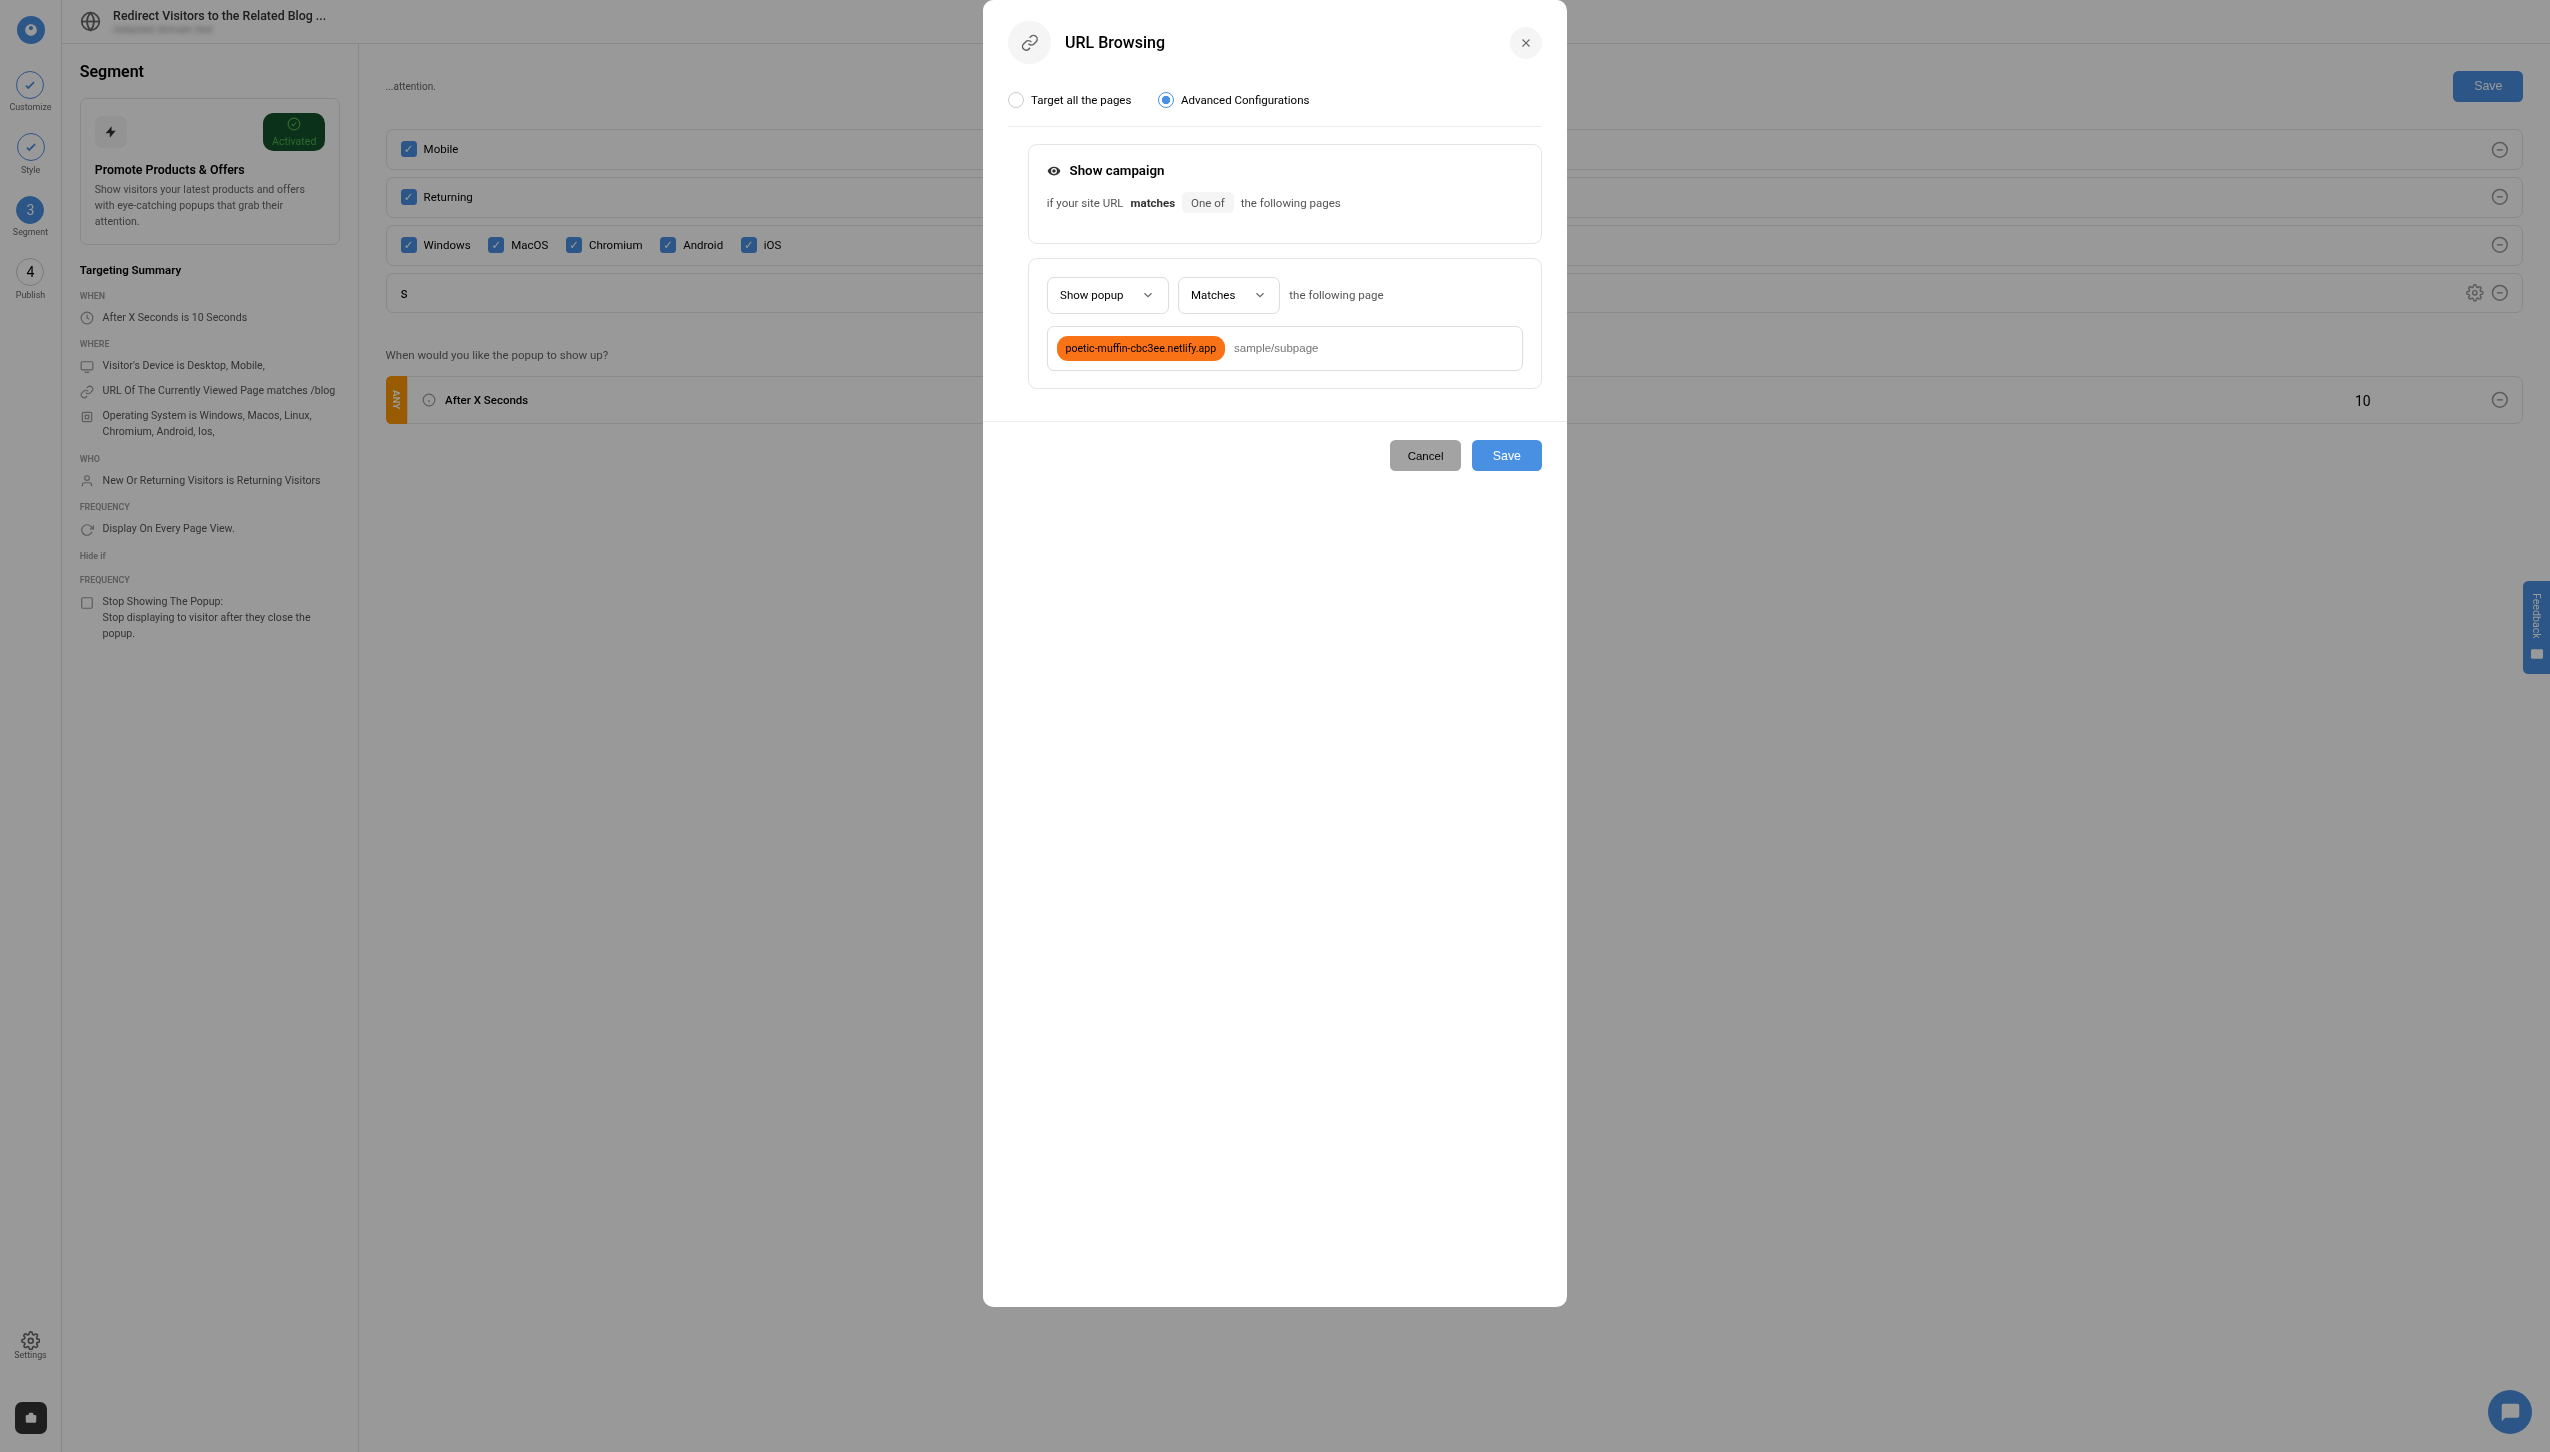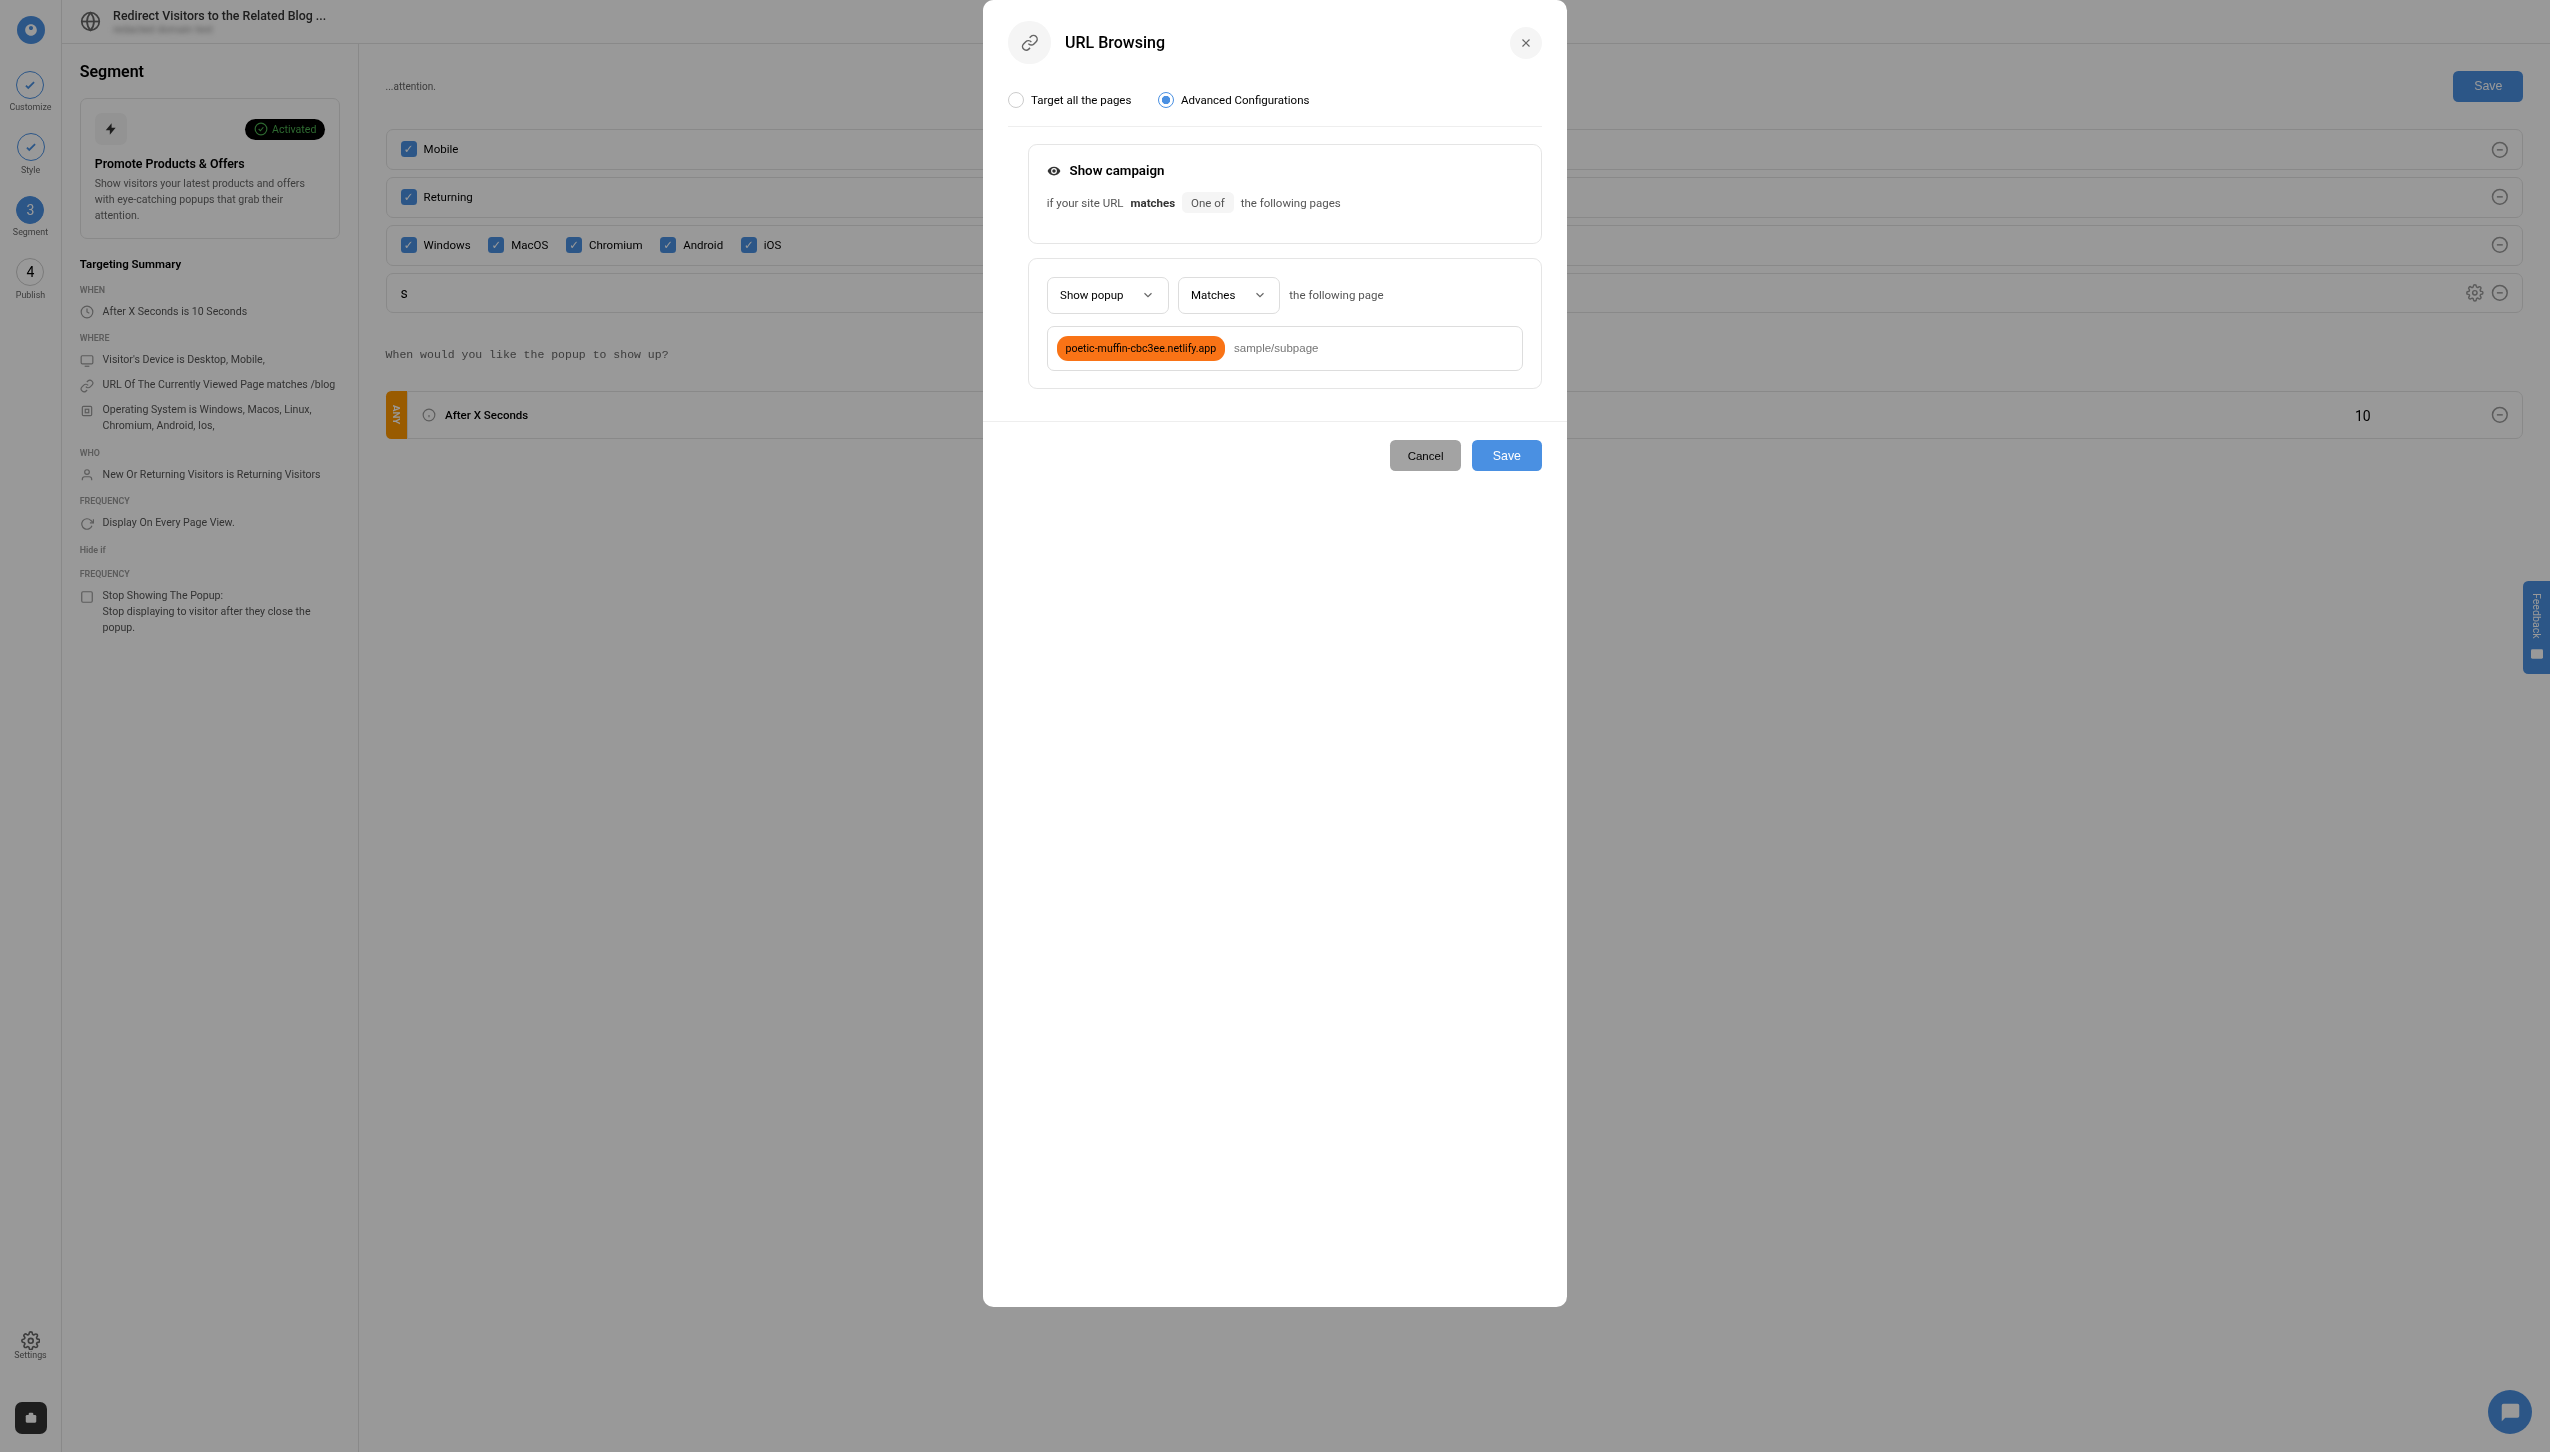--- a/index.html
+++ b/index.html
@@ -29,21 +29,21 @@
     
     .main-wrap { flex: 1; display: flex; flex-direction: column; overflow: hidden; }
     .content { flex: 1; display: flex; overflow: hidden; }
     
     .sidebar { width: 297px; background: #fff; border-right: 0.9px solid #e5e5e5; padding: 17.7px; overflow-y: auto; }
     .sidebar h1 { font-size: 16px; font-weight: 600; margin-bottom: 17.7px; }
     
     .card { border: 0.9px solid #e5e5e5; border-radius: 7px; padding: 14px; margin-bottom: 17.7px; }
     .card-head { display: flex; align-items: center; justify-content: space-between; margin-bottom: 10.6px; }
     .card-icon { width: 32px; height: 32px; border-radius: 7px; background: #f5f5f5; display: flex; align-items: center; justify-content: center; }
-    .badge { display: flex; align-items: center; gap: 4px; background: #000000; color: #4caf50; padding: 3.5px 8.9px; border-radius: 10.6px; font-size: 10.6px; }
+    .badge { display: flex; align-items: center; gap: 4px; background: #14532d; color: #4caf50; padding: 3.5px 8.9px; border-radius: 10.6px; font-size: 10.6px; flex-direction: column; }
     .card-title { font-size: 12.4px; font-weight: 600; margin-bottom: 5.3px; }
     .card-desc { font-size: 10.6px; color: #666; line-height: 1.5; }
     
     .section-title { font-size: 11.5px; font-weight: 600; margin-bottom: 10.6px; }
     .section-label { font-size: 8.9px; font-weight: 600; color: #999; text-transform: uppercase; margin-bottom: 8.9px; margin-top: 14px; }
     .summary-item { display: flex; gap: 8.9px; font-size: 10.6px; color: #555; margin-bottom: 8.9px; line-height: 1.5; }
     .summary-item svg { flex-shrink: 0; margin-top: 1.8px; color: #999; }
     
     .main-pane { flex: 1; padding: 26.6px; overflow-y: auto; background: #fff; }
     .save-row { display: flex; justify-content: space-between; align-items: center; margin-bottom: 26.6px; }
@@ -51,21 +51,21 @@
     .btn-primary { background: #4a90e2; color: white; border: none; padding: 8.9px 21px; border-radius: 5.3px; font-size: 12.4px; font-weight: 500; cursor: pointer; }
     
     .target-row { display: flex; align-items: center; border: 0.9px solid #e5e5e5; border-radius: 7px; padding: 10.6px 14px; margin-bottom: 7px; gap: 10.6px; }
     .target-opts { flex: 1; display: flex; flex-wrap: wrap; gap: 17.7px; }
     .chk { display: flex; align-items: center; gap: 7px; font-size: 11.5px; }
     .chk-box { width: 16px; height: 16px; border-radius: 3.5px; background: #4a90e2; display: flex; align-items: center; justify-content: center; color: white; }
     .row-actions { display: flex; gap: 7px; }
     .icon-btn { width: 17.7px; height: 17.7px; color: #999; cursor: pointer; }
     
     .when-section { margin-top: 35px; }
-    .when-head { font-size: 11.5px; color: #666; margin-bottom: 30px; font-family: Liberation Mono, monospace; }
+    .when-head { font-size: 11.5px; color: #666; margin-bottom: 14px; }
     .when-row { display: flex; gap: 0; }
     .any-badge { writing-mode: vertical-rl; background: #ff9800; color: white; padding: 14px 5.3px; font-size: 9.7px; font-weight: 600; border-radius: 5.3px 0 0 5.3px; text-align: center; }
     .when-content { flex: 1; border: 0.9px solid #e5e5e5; border-radius: 0 7px 7px 0; padding: 12.4px 14px; display: flex; align-items: center; justify-content: space-between; }
     .when-left { display: flex; align-items: center; gap: 8.9px; font-size: 11.5px; font-weight: 500; }
     
     
     .modal-overlay { position: fixed; inset: 0; background: rgba(0,0,0,0.4); display: flex; justify-content: center; z-index: 100; }
     .modal { background: #fff; border-radius: 10.6px; width: 584px; max-height: 90vh; overflow-y: auto; }
     .modal-head { display: flex; align-items: center; justify-content: space-between; padding: 21px 25px; }
     .modal-title-wrap { display: flex; align-items: center; gap: 14px; }

